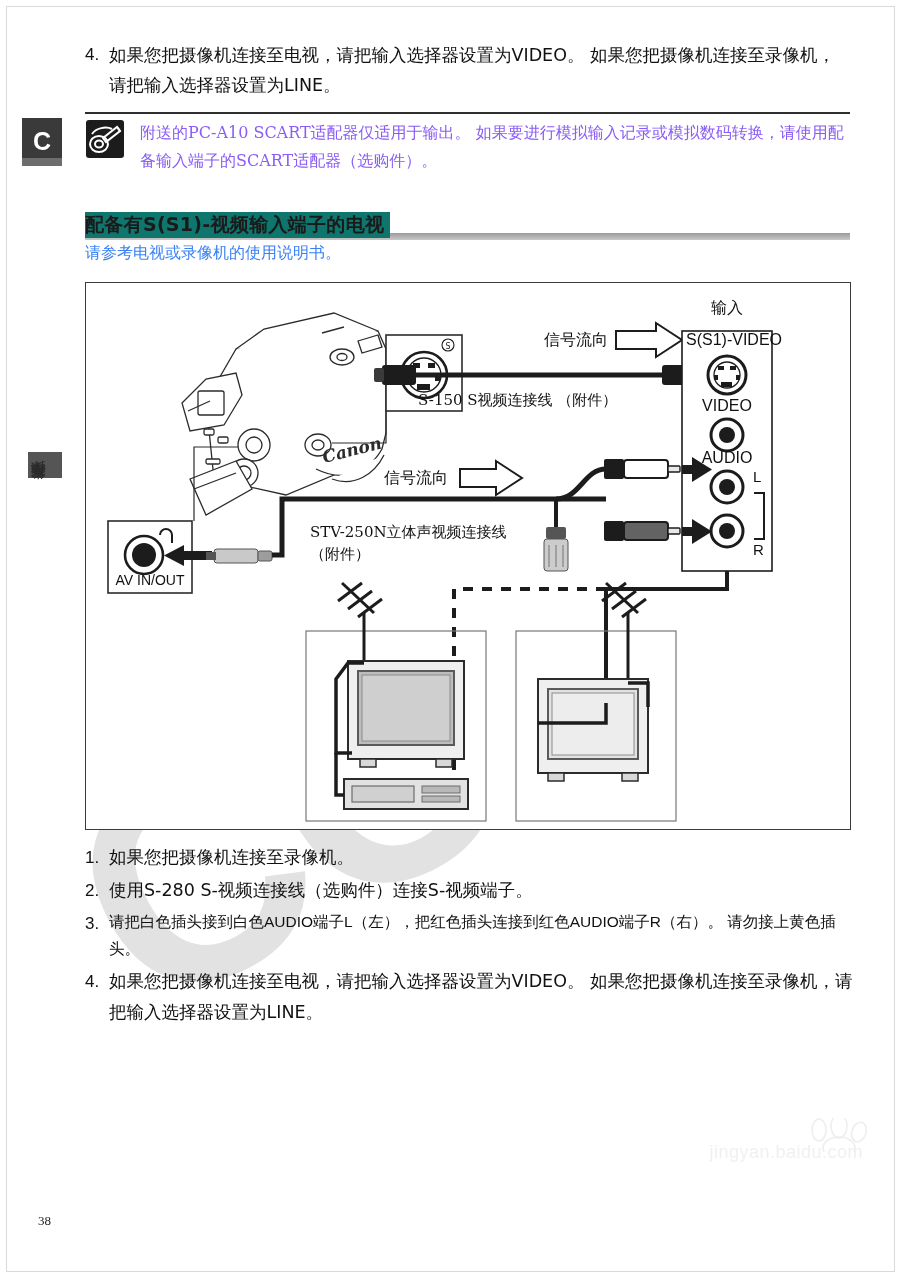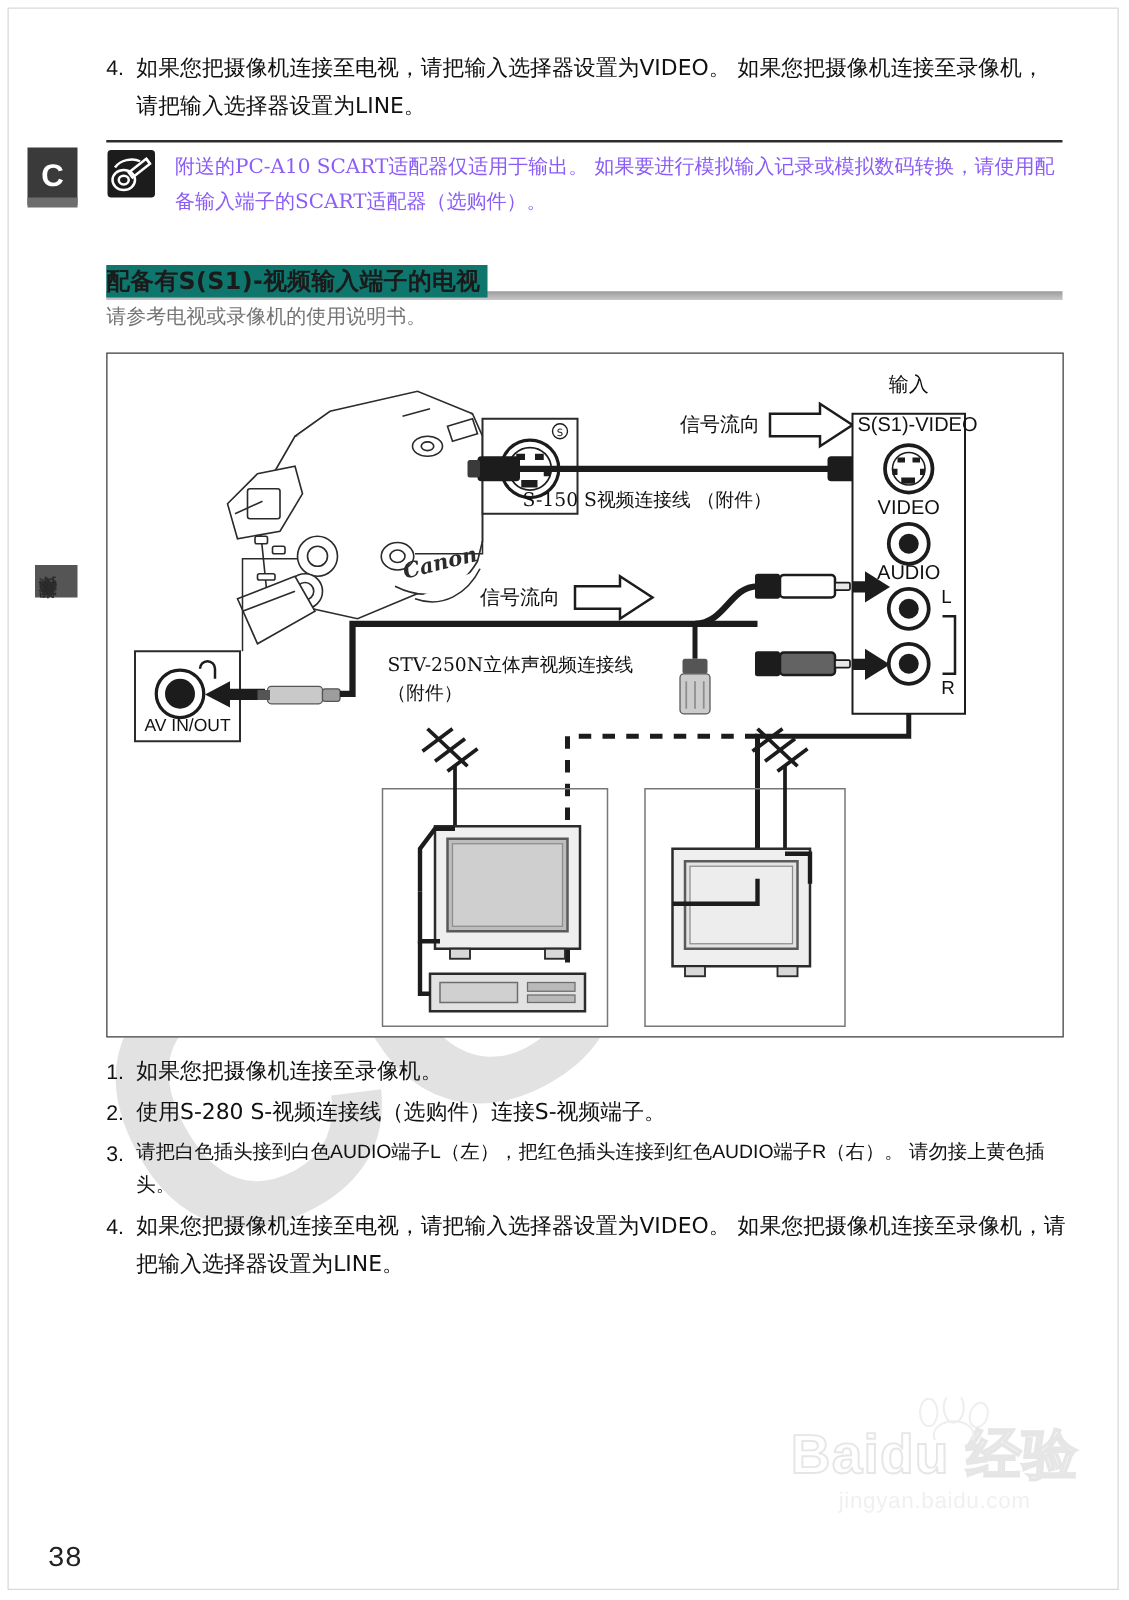--- a/index.html
+++ b/index.html
@@ -150,21 +150,21 @@
     height: 7px;
     background: linear-gradient(to bottom, #9b9b9b, #c8c8c8);
     z-index: 1;
   }
   .section-sub {
     position: absolute;
     left: 85px;
     top: 243px;
     font-size: 16px;
     font-family: "DejaVu Serif", serif;
-    color: #737373;
+    color: #3b82f6;
   }
 
   
   .diagram {
     position: absolute;
     left: 85px;
     top: 282px;
     width: 766px;
     height: 548px;
     border: 1px solid #3b3b3b;
@@ -216,24 +216,23 @@
     line-height: 27px;
     font-family: Liberation Sans, sans-serif;
     color: #111;
   }
 
   
   .page-number {
     position: absolute;
     left: 38px;
     top: 1213px;
-    font-size: 23px;
-    font-family: Liberation Mono, monospace;
+    font-size: 13px;
+    font-family: Liberation Serif, serif;
     color: #222;
-    margin-top: 21px;
   }
 
   
   .baidu-wm {
     position: absolute;
     right: 40px;
     top: 1140px;
     text-align: center;
     pointer-events: none;
   }
@@ -551,15 +550,14 @@
   <div class="paw">
     <svg width="70" height="34" viewBox="0 0 70 34">
       <g fill="none" stroke="#eeeeee" stroke-width="1.6">
         <ellipse cx="14" cy="12" rx="7" ry="11"></ellipse>
         <ellipse cx="34" cy="8" rx="8" ry="12"></ellipse>
         <ellipse cx="54" cy="14" rx="7" ry="10" transform="rotate(18 54 14)"></ellipse>
         <ellipse cx="34" cy="30" rx="16" ry="11"></ellipse>
       </g>
     </svg>
   </div>
-  <div class="logo">Baidu 经验</div>
   <div class="url">jingyan.baidu.com</div>
 </div>
 
 </body></html>

